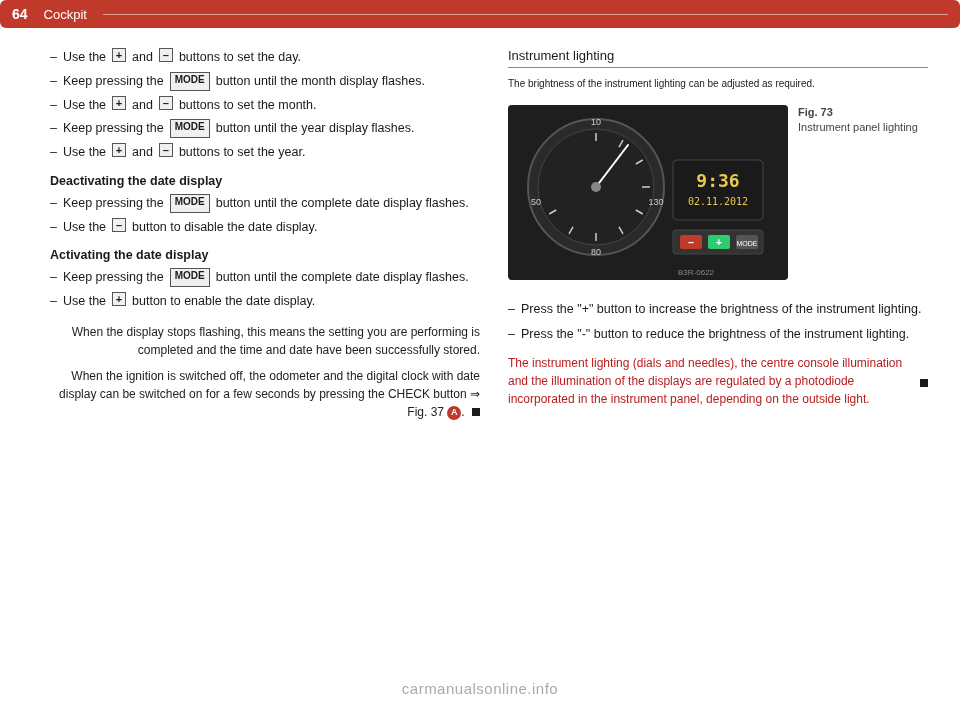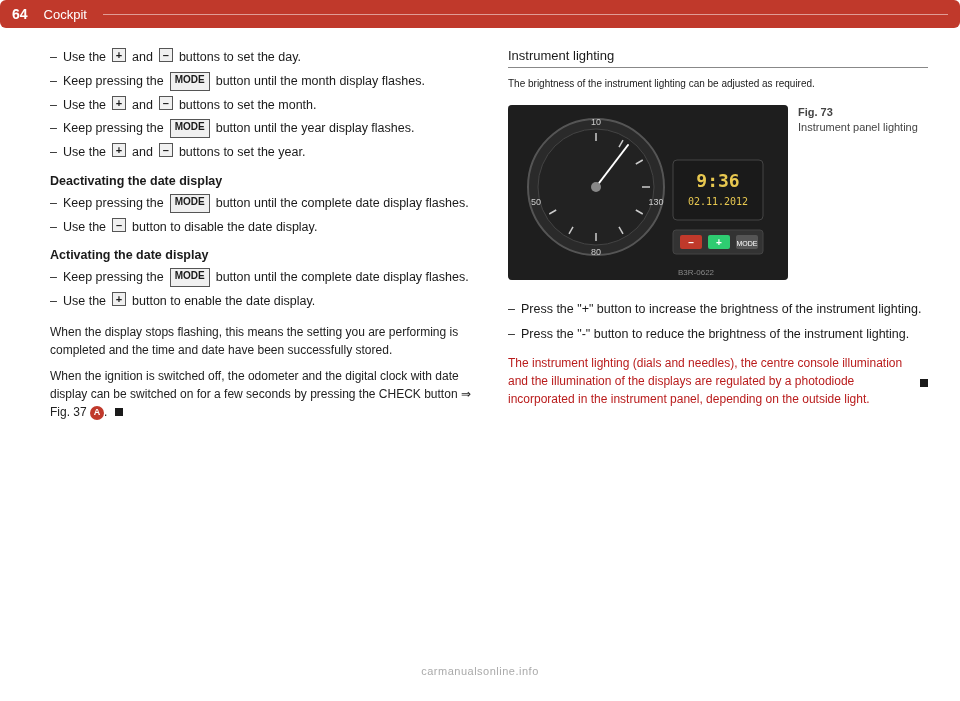--- a/index.html
+++ b/index.html
@@ -89,20 +89,21 @@
       font-weight: bold;
       font-size: 12.5px;
       margin-top: 10px;
       margin-bottom: 6px;
     }
     .note-text {
       font-size: 12px;
       line-height: 1.5;
       margin-bottom: 8px;
       color: #222;
+      text-align: right;
     }
     .end-marker {
       display: inline-block;
       width: 8px;
       height: 8px;
       background: #1a1a1a;
       flex-shrink: 0;
       margin-left: 4px;
       margin-top: 4px;
     }
@@ -172,24 +173,24 @@
       height: 14px;
       border-radius: 50%;
       background: #c0392b;
       color: white;
       font-size: 9px;
       font-weight: bold;
       vertical-align: middle;
     }
     .watermark {
       position: fixed;
-      bottom: 24px;
+      bottom: 4px;
       left: 50%;
       transform: translateX(-50%);
-      font-size: 11px;
+      font-size: 15px;
       color: #aaa;
       letter-spacing: 0.5px;
     }
     .image-fig-row {
       display: flex;
       gap: 10px;
       margin-bottom: 12px;
     }
   </style>
 </head>

